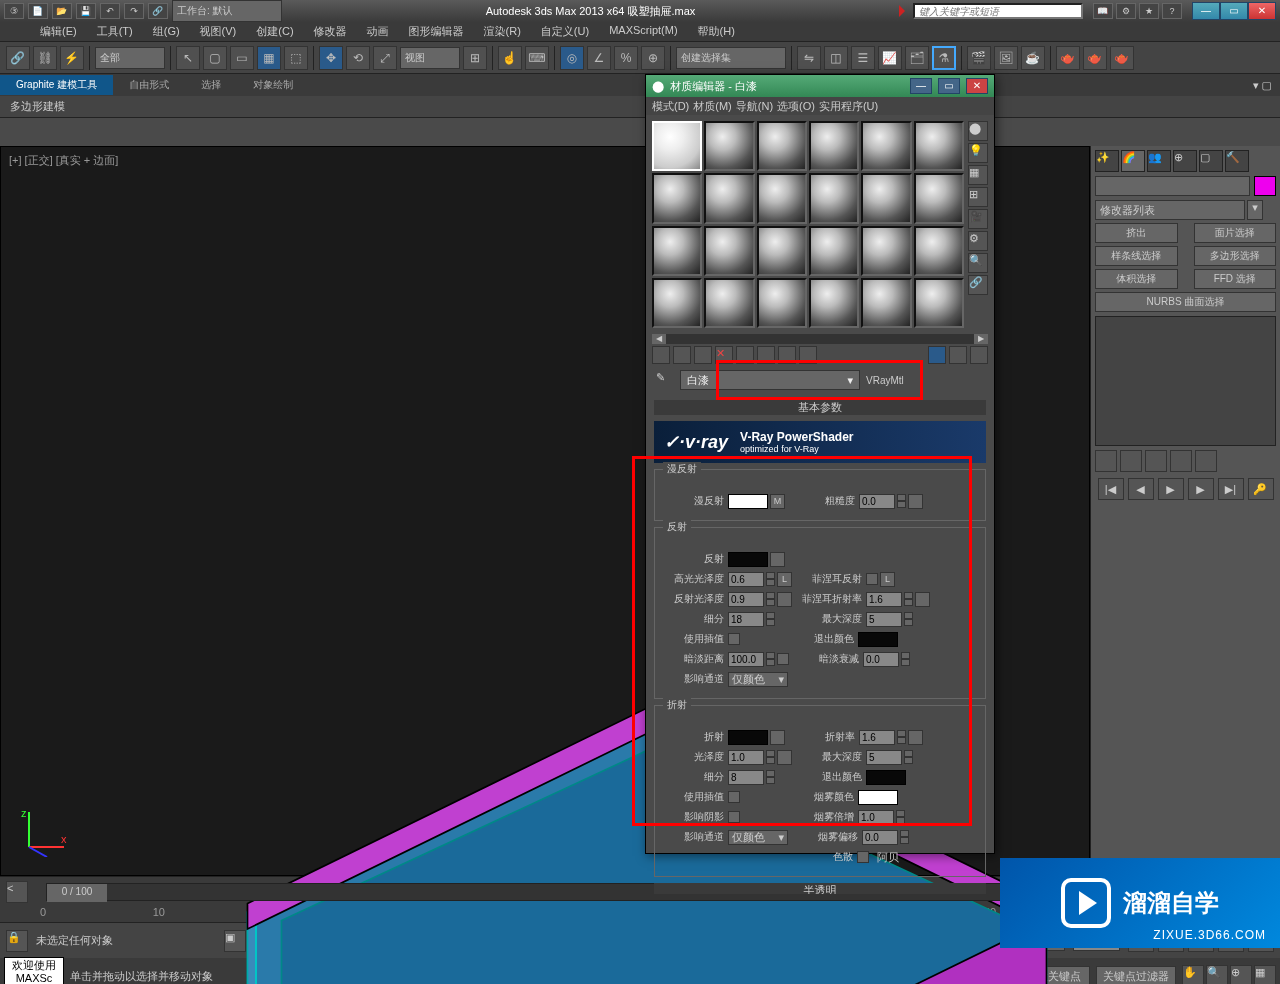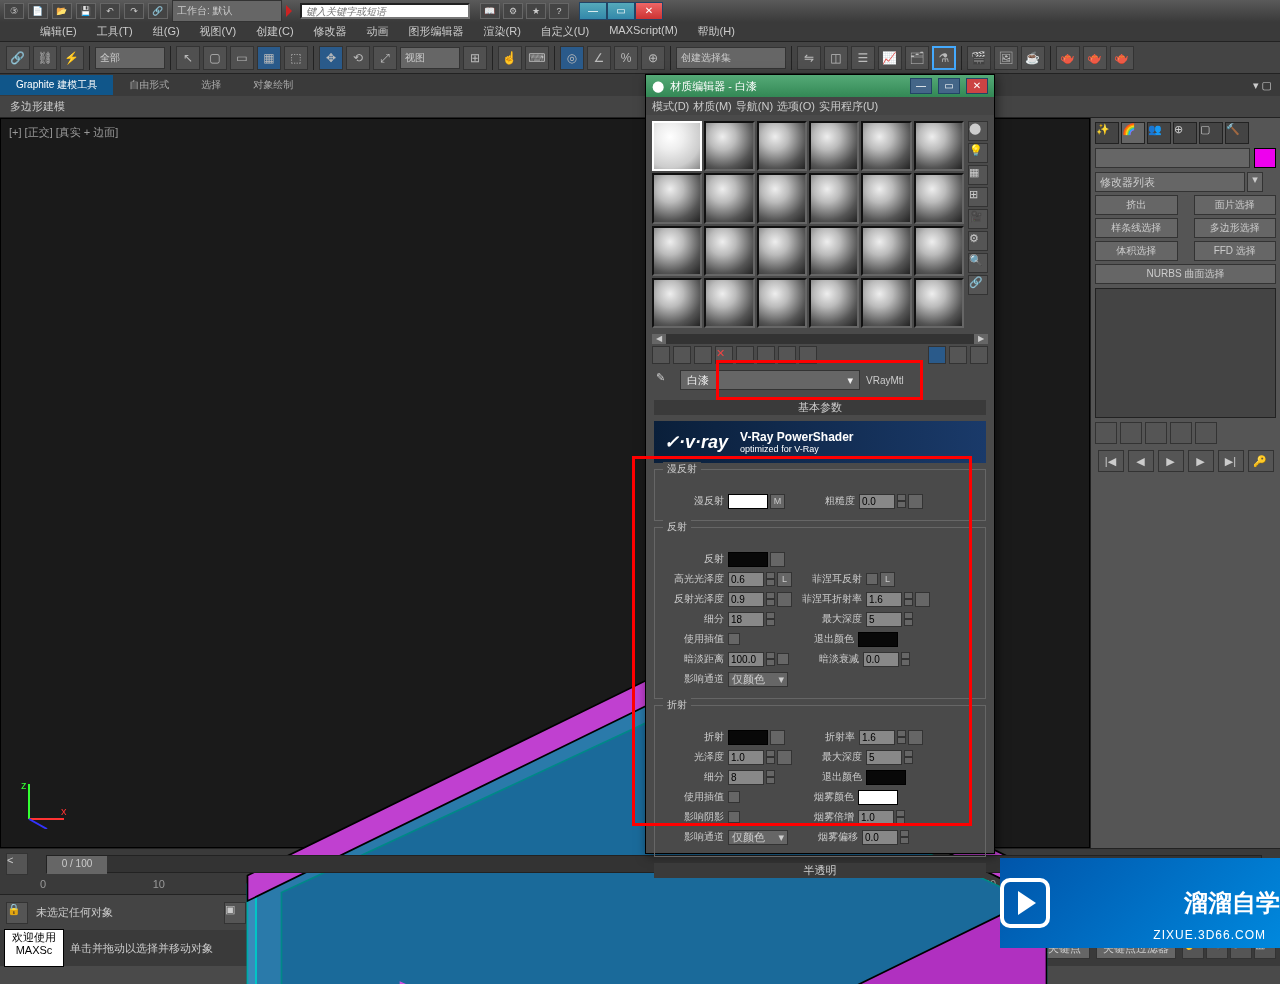--- a/index.html
+++ b/index.html
@@ -14,21 +14,21 @@
 .menubar { height:20px; background:#3a3a3a; display:flex; align-items:flex-start; padding:0 30px; gap:0; border-bottom:1px solid #222; }
 .menubar .menu { padding:2px 10px; color:#ccc; }
 .toolbar { height:32px; background:#444; display:flex; align-items:center; padding:2px 6px; gap:3px; border-bottom:1px solid #222; }
 .tbtn { width:24px; height:24px; background:#505050; border:1px solid #333; display:flex; align-items:center; justify-content:center; color:#bbb; font-size:12px; }
 .tsep { width:1px; height:24px; background:#222; margin:0 2px; }
 .tdrop { height:22px; background:#666; border:1px solid #333; color:#ccc; padding:0 4px; display:flex; align-items:center; font-size:10px; }
 .ribbon-tabs { height:22px; background:#3a3a3a; display:flex; align-items:center; }
 .rtab { padding:3px 16px; background:#10568a; color:#fff; font-size:10px; }
 .rtab.inactive { background:#3a3a3a; color:#aaa; }
 .ribbon-body { height:22px; background:#444; display:flex; align-items:center; padding:0 10px; color:#ccc; border-bottom:1px solid #222; }
-.main { display:flex; height:730px; }
+.main { display:flex; height:730px;margin-top:28px; }
 .viewport { flex:1; background:#1a1a1a; position:relative; border:1px solid #000; }
 .vp-label { position:absolute; top:6px; left:8px; color:#999; font-size:11px; }
 .vp-canvas { position:absolute; inset:0; }
 .axis { position:absolute; bottom:18px; left:18px; width:50px; height:50px; }
 .right-panel { width:190px; background:#555; border-left:1px solid #222; padding:4px; }
 .rp-tabs { display:flex; gap:2px; margin-bottom:4px; }
 .rp-tabs .t { width:24px; height:22px; background:#444; border:1px solid #222; }
 .rp-tabs .t.active { background:#666; }
 .rp-color { width:22px; height:20px; background:#e0e; border:1px solid #000; float:right; }
 .rp-drop { width:150px; height:20px; background:#666; border:1px solid #333; color:#ccc; padding:2px 4px; display:inline-block; }
@@ -80,38 +80,39 @@
 .me-row .lbl2 { width:68px; text-align:right; color:#ccc; font-size:10px; margin-right:2px; }
 .me-row .swatch { width:40px; height:15px; border:1px solid #000; }
 .me-row .swatch.white { background:#fff; }
 .me-row .swatch.black { background:#080808; }
 .me-row .mbtn { width:15px; height:15px; background:#666; border:1px solid #333; text-align:center; line-height:13px; font-size:9px; }
 .me-row .spin { width:36px; height:15px; background:#888; border:1px solid #333; color:#000; font-size:10px; padding:0 2px; display:flex; align-items:center; }
 .me-row .spinbtns { width:9px; height:15px; display:flex; flex-direction:column; }
 .me-row .spinbtns div { height:7px; background:#666; border:1px solid #333; font-size:4px; }
 .me-row .chk { width:12px; height:12px; border:1px solid #333; background:#666; }
 .me-row .drop { width:60px; height:15px; background:#666; border:1px solid #333; padding:0 3px; font-size:10px; display:flex; align-items:center; justify-content:space-between; }
-.branding { position:absolute; right:0; bottom:36px; width:280px; height:90px; background:linear-gradient(135deg,#0055aa,#0088dd); color:#fff; display:flex; align-items:center; justify-content:space-between; gap:12px; z-index:20; }
+.branding { position:absolute; right:0; bottom:36px; width:280px; height:90px; background:linear-gradient(135deg,#0055aa,#0088dd); color:#fff; display:flex; align-items:center; justify-content:center; gap:12px; z-index:20; }
 .branding .play { width:50px; height:50px; border:4px solid #fff; border-radius:10px; display:flex; align-items:center; justify-content:center; }
 .branding .play div { width:0; height:0; border-left:18px solid #fff; border-top:12px solid transparent; border-bottom:12px solid transparent; margin-left:4px; }
 .branding .txt { font-size:24px; font-weight:bold; }
 .branding .url { position:absolute; bottom:6px; right:14px; font-size:12px; letter-spacing:1px; }
 </style>
 </head>
 <body>
 
 <div class="titlebar">
   <div class="tb-btn">③</div>
   <div class="tb-btn">📄</div>
   <div class="tb-btn">📂</div>
   <div class="tb-btn">💾</div>
   <div class="tb-btn">↶</div>
   <div class="tb-btn">↷</div>
   <div class="tb-btn">🔗</div>
   <div class="tdrop" style="width:110px">工作台: 默认</div>
+  <div class="tb-title">Autodesk 3ds Max  2013 x64    吸塑抽屉.max</div>
   <div style="width:10px;height:10px;border-left:6px solid #c22;border-top:6px solid transparent;border-bottom:6px solid transparent"></div>
   <input class="search" placeholder="键入关键字或短语" style="">
   <div style="display:flex;gap:3px;margin:0 6px">
     <div class="tb-btn">📖</div>
     <div class="tb-btn">⚙</div>
     <div class="tb-btn">★</div>
     <div class="tb-btn">?</div>
   </div>
   <div class="win-controls">
     <div class="wbtn">—</div>
@@ -593,20 +594,27 @@
             <span>仅颜色</span>
             <span>▾</span>
           </div>
         <span class="lbl2">烟雾偏移</span>
         <div class="spin">0.0</div>
           <div class="spinbtns">
             <div></div>
             <div></div>
           </div>
       </div>
+      <div class="me-row">
+        <span class="lbl"></span>
+          <span style="width:55px"></span>
+        <span class="lbl2">色散</span>
+        <div class="chk"></div>
+        <span style="width:28px;text-align:right">阿贝</span>
+      </div>
     </div>
     <div class="me-heading">半透明</div>
   </div>
 </div>
 
 <div class="red-box1"></div>
 <div class="red-box2"></div>
 
 <div class="branding">
   <div class="play">

